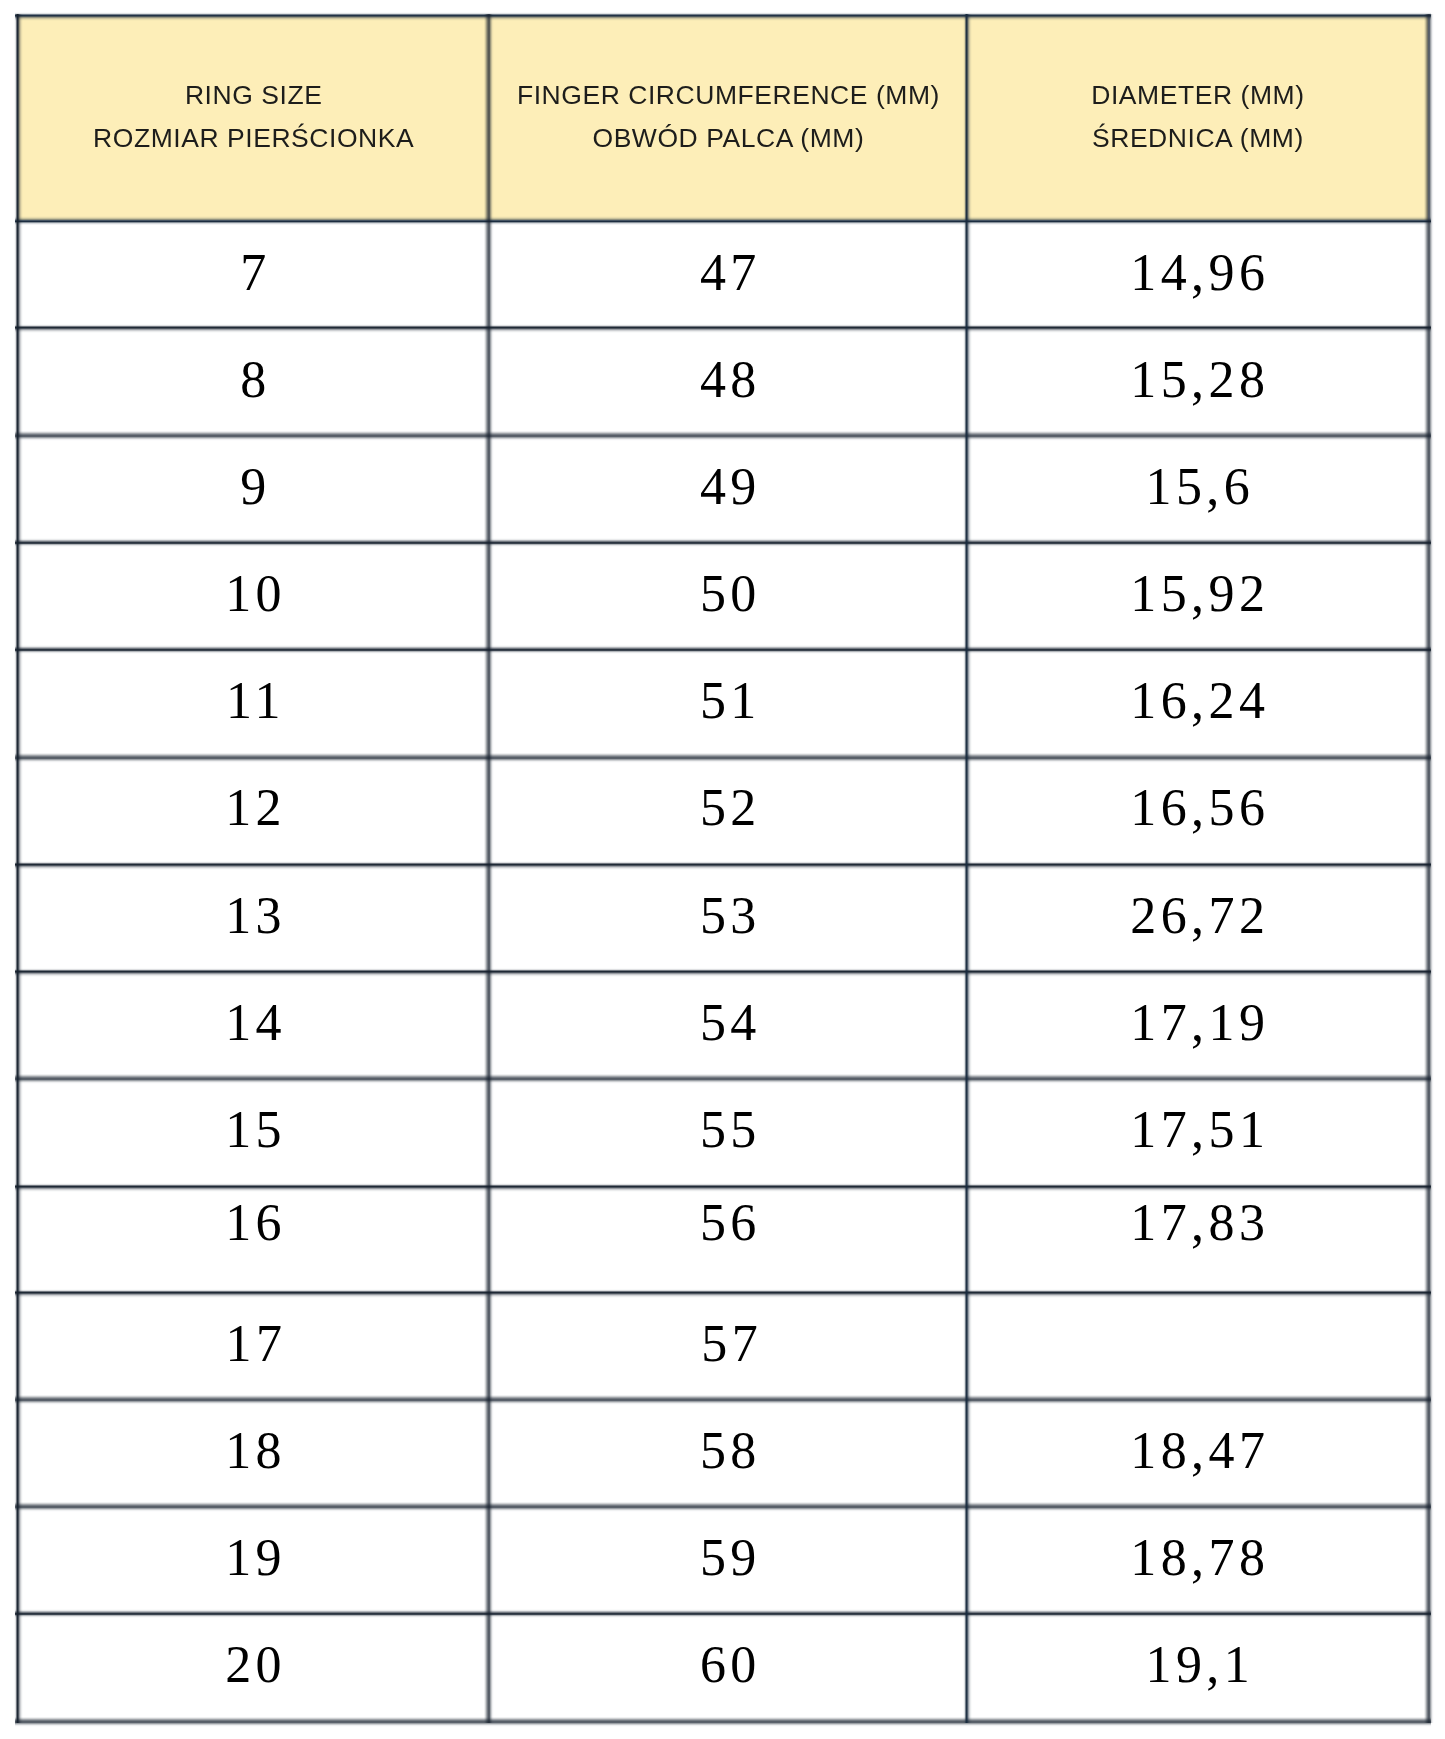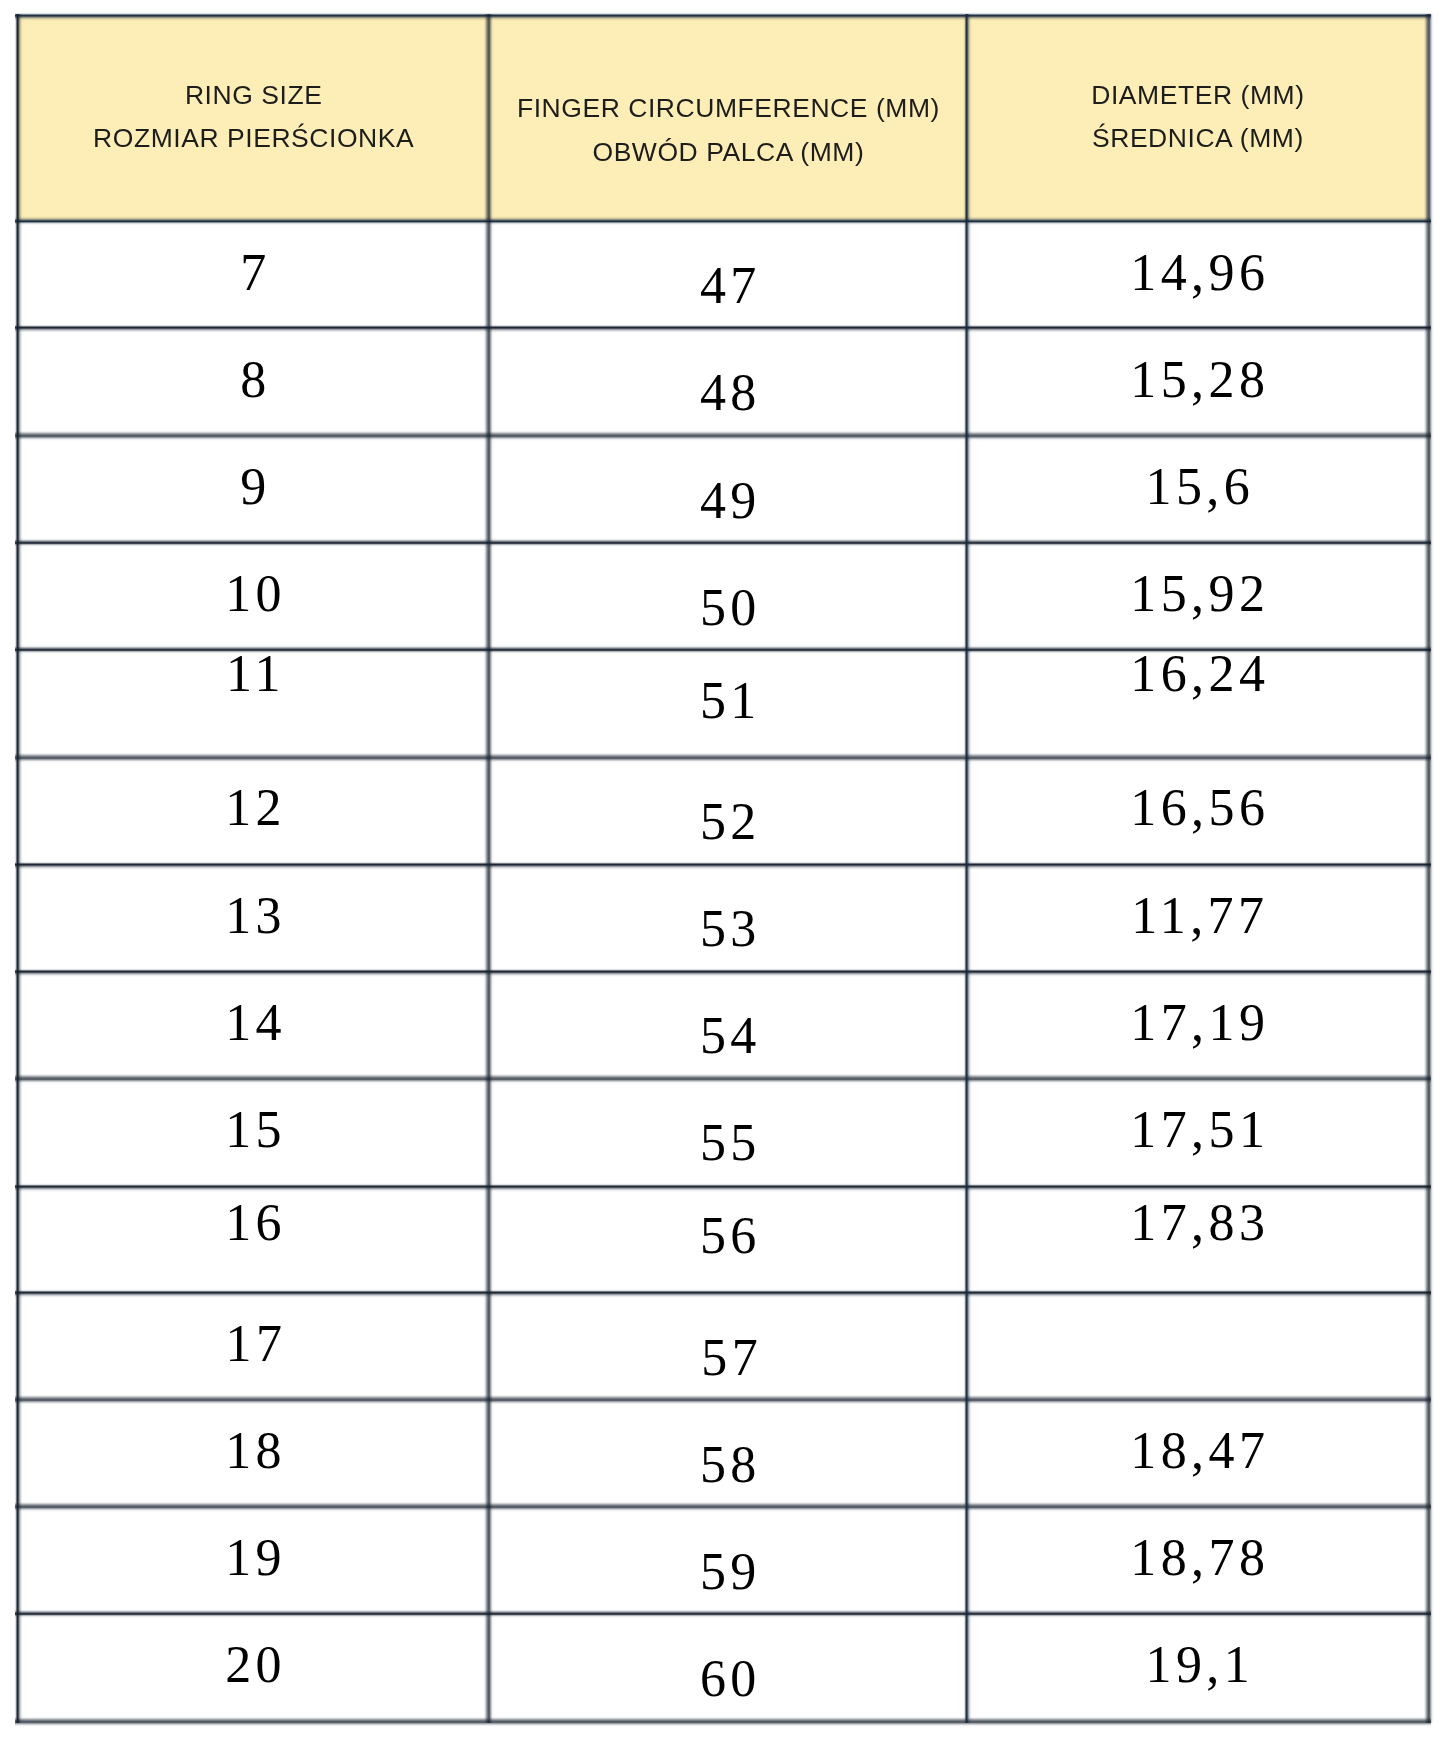--- a/index.html
+++ b/index.html
@@ -70,21 +70,21 @@
     line-height: 52px;
     letter-spacing: 4.4px;
     text-indent: 4.4px;
     color: #000000;
     text-align: center;
     box-sizing: border-box;
     position: relative;
     top: -2px;
   }
   .c1 { width: 473.0px; }
-  .c2 { width: 478.3px; margin-top: 27px; }
+  .c2 { width: 478.3px; }
   .c3 { width: 462.4px; }
 </style>
 </head>
 <body>
 
 <div class="page">
   <div class="ring-table" id="ring-table">
     <div class="hdr-bg"></div>
     <div class="grid" id="grid">
         <div class="cellrow" style="top: 1.9px; height: 205.3px; align-items: center;">
@@ -148,21 +148,21 @@
           <div style="position: absolute; background: rgba(22, 32, 45, 0.02); left: -0.9px; width: 1415.5px; top: 524px; height: 1px;"></div>
           <div style="position: absolute; background: rgba(22, 32, 45, 0.09); left: -0.9px; width: 1415.5px; top: 525px; height: 1px;"></div>
           <div style="position: absolute; background: rgba(22, 32, 45, 0.325); left: -0.9px; width: 1415.5px; top: 526px; height: 1px;"></div>
           <div style="position: absolute; background: rgba(22, 32, 45, 0.6); left: -0.9px; width: 1415.5px; top: 527px; height: 1px;"></div>
           <div style="position: absolute; background: rgba(22, 32, 45, 0.91); left: -0.9px; width: 1415.5px; top: 528px; height: 1px;"></div>
           <div style="position: absolute; background: rgba(22, 32, 45, 0.84); left: -0.9px; width: 1415.5px; top: 529px; height: 1px;"></div>
           <div style="position: absolute; background: rgba(22, 32, 45, 0.333); left: -0.9px; width: 1415.5px; top: 530px; height: 1px;"></div>
           <div style="position: absolute; background: rgba(22, 32, 45, 0.1); left: -0.9px; width: 1415.5px; top: 531px; height: 1px;"></div>
           <div style="position: absolute; background: rgba(22, 32, 45, 0.02); left: -0.9px; width: 1415.5px; top: 532px; height: 1px;"></div>
         </div>
-        <div class="cellrow" style="top: 635.714px; height: 107.129px; ">
+        <div class="cellrow" style="top: 635.714px; height: 107.129px; align-items: center;">
           <div class="bcell c1">11</div>
           <div class="bcell c2">51</div>
           <div class="bcell c3">16,24</div>
         </div>
         <div style="position: absolute;">
           <div style="position: absolute; background: rgba(22, 32, 45, 0.02); left: -0.9px; width: 1415.5px; top: 631px; height: 1px;"></div>
           <div style="position: absolute; background: rgba(22, 32, 45, 0.09); left: -0.9px; width: 1415.5px; top: 632px; height: 1px;"></div>
           <div style="position: absolute; background: rgba(22, 32, 45, 0.325); left: -0.9px; width: 1415.5px; top: 633px; height: 1px;"></div>
           <div style="position: absolute; background: rgba(22, 32, 45, 0.6); left: -0.9px; width: 1415.5px; top: 634px; height: 1px;"></div>
           <div style="position: absolute; background: rgba(22, 32, 45, 0.91); left: -0.9px; width: 1415.5px; top: 635px; height: 1px;"></div>
@@ -184,21 +184,21 @@
           <div style="position: absolute; background: rgba(22, 32, 45, 0.72); left: -0.9px; width: 1415.5px; top: 743px; height: 1px;"></div>
           <div style="position: absolute; background: rgba(22, 32, 45, 0.7); left: -0.9px; width: 1415.5px; top: 744px; height: 1px;"></div>
           <div style="position: absolute; background: rgba(22, 32, 45, 0.427); left: -0.9px; width: 1415.5px; top: 745px; height: 1px;"></div>
           <div style="position: absolute; background: rgba(22, 32, 45, 0.216); left: -0.9px; width: 1415.5px; top: 746px; height: 1px;"></div>
           <div style="position: absolute; background: rgba(22, 32, 45, 0.063); left: -0.9px; width: 1415.5px; top: 747px; height: 1px;"></div>
           <div style="position: absolute; background: rgba(22, 32, 45, 0.01); left: -0.9px; width: 1415.5px; top: 748px; height: 1px;"></div>
         </div>
         <div class="cellrow" style="top: 849.971px; height: 107.129px; align-items: center;">
           <div class="bcell c1">13</div>
           <div class="bcell c2">53</div>
-          <div class="bcell c3">11,77</div>
+          <div class="bcell c3">26,72</div>
         </div>
         <div style="position: absolute;">
           <div style="position: absolute; background: rgba(22, 32, 45, 0.02); left: -0.9px; width: 1415.5px; top: 847px; height: 1px;"></div>
           <div style="position: absolute; background: rgba(22, 32, 45, 0.137); left: -0.9px; width: 1415.5px; top: 848px; height: 1px;"></div>
           <div style="position: absolute; background: rgba(22, 32, 45, 0.6); left: -0.9px; width: 1415.5px; top: 849px; height: 1px;"></div>
           <div style="position: absolute; background: rgba(22, 32, 45, 0.96); left: -0.9px; width: 1415.5px; top: 850px; height: 1px;"></div>
           <div style="position: absolute; background: rgba(22, 32, 45, 0.77); left: -0.9px; width: 1415.5px; top: 851px; height: 1px;"></div>
           <div style="position: absolute; background: rgba(22, 32, 45, 0.44); left: -0.9px; width: 1415.5px; top: 852px; height: 1px;"></div>
           <div style="position: absolute; background: rgba(22, 32, 45, 0.21); left: -0.9px; width: 1415.5px; top: 853px; height: 1px;"></div>
           <div style="position: absolute; background: rgba(22, 32, 45, 0.086); left: -0.9px; width: 1415.5px; top: 854px; height: 1px;"></div>

